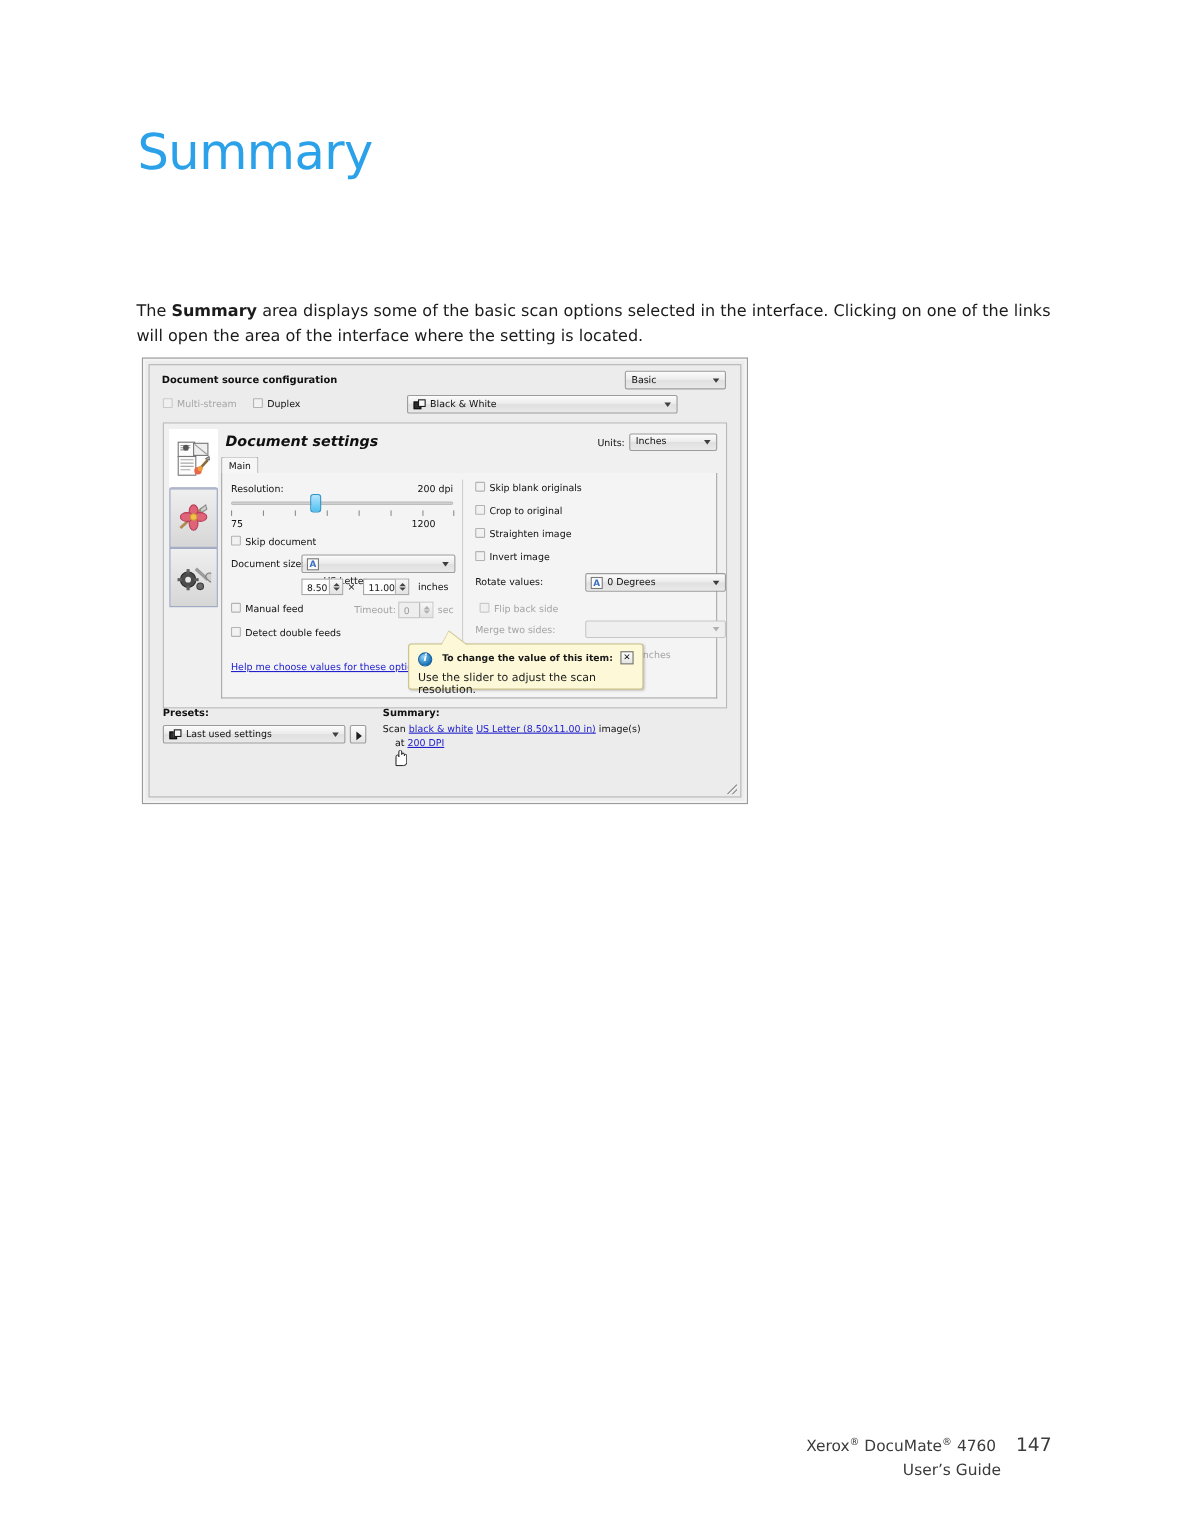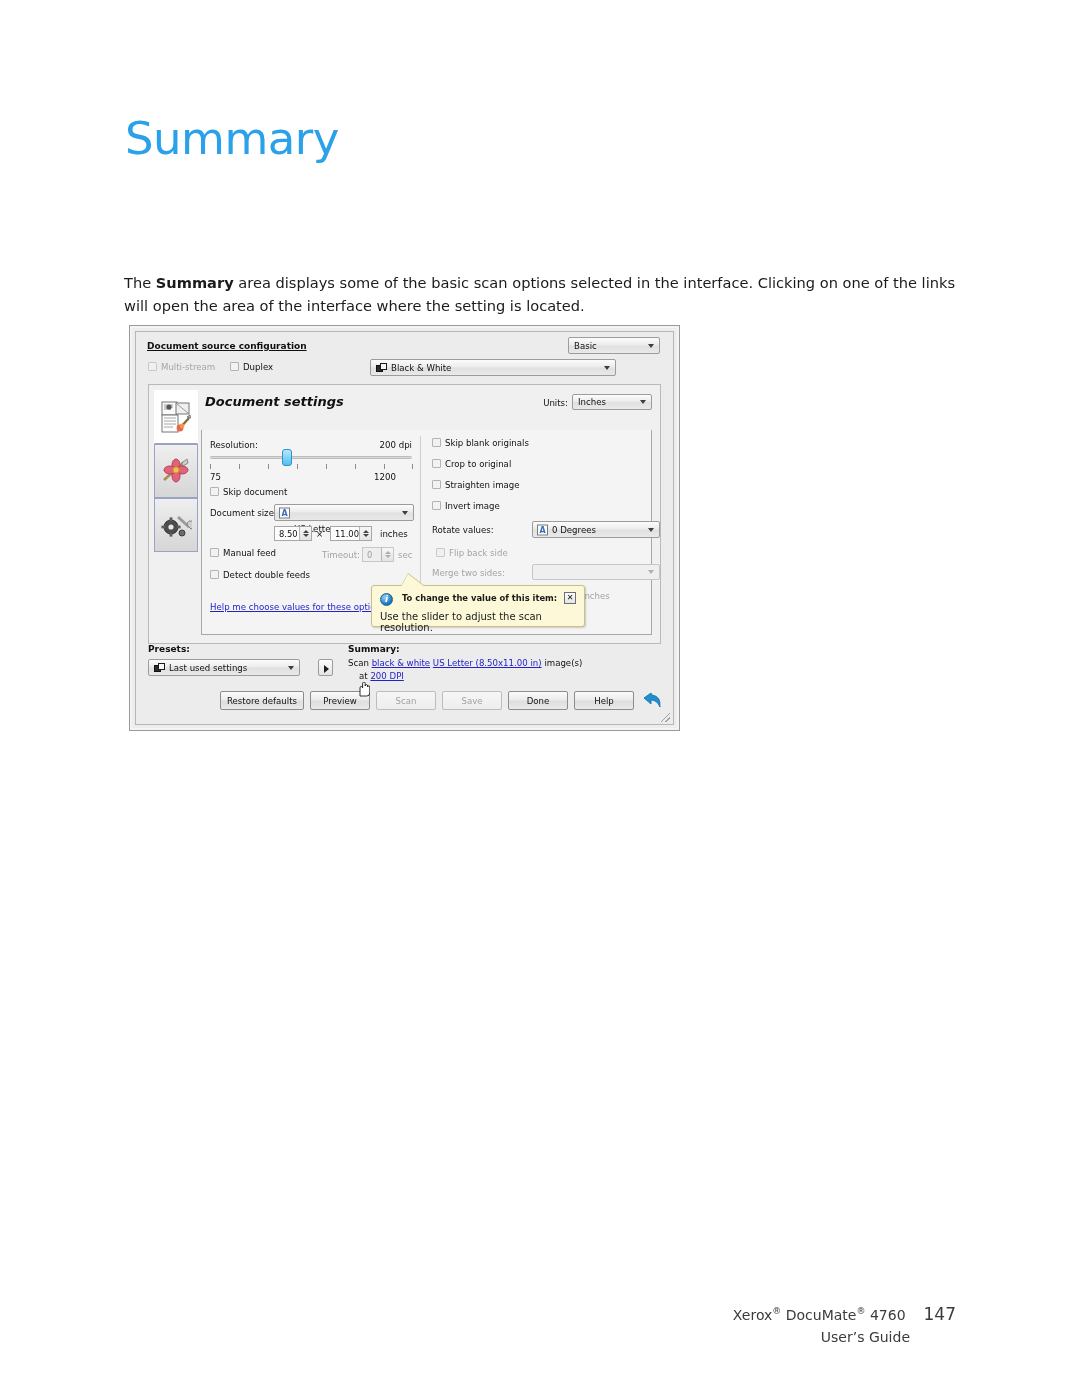--- a/index.html
+++ b/index.html
@@ -52,21 +52,21 @@
   }
   .resize-grip{
     position:absolute; right:3px; bottom:2px;
     width:9px;height:9px;
     background:
       linear-gradient(135deg, transparent 45%, #a0a0a0 45%, #a0a0a0 55%, transparent 55%),
       linear-gradient(135deg, transparent 70%, #a0a0a0 70%, #a0a0a0 80%, transparent 80%);
   }
 
   
-  .dsc-label{position:absolute; left:11px; top:9px; font-weight:bold; font-size:9px;text-decoration:underline;}
+  .dsc-label{position:absolute; left:11px; top:9px; font-weight:bold; font-size:9px;}
   .cbx{
     display:inline-block;width:9px;height:9px;vertical-align:-1px;
     border:1px solid #b3b3b3;background:#f2f2f2;border-radius:1px;box-sizing:border-box;
     margin-right:4px;
   }
   .cbx.dim{border-color:#c9c9c9;background:#f0f0f0;}
   .row-checks{position:absolute; left:12px; top:30px; font-size:8.6px;}
   .row-checks .item{display:inline-block;margin-right:12px;}
   .row-checks .disabled{color:#a6a6a6;}
 
@@ -221,21 +221,21 @@
   }
   .tt-close{
     position:absolute;right:8px;top:6px;width:12px;height:12px;
     background:linear-gradient(#fdfdfd,#e4e4e4);border:1px solid #6e6e6e;
     box-sizing:border-box;font-size:8px;line-height:10px;text-align:center;color:#111;font-weight:bold;
   }
   .tt-body{position:absolute;left:8px;top:25px;font-size:10px;color:#1a1a1a;}
 
   
   .presets-lbl{position:absolute;left:12px;bottom:70px;font-size:9px;font-weight:bold;}
-  #combo-presets{position:absolute;left:12px;bottom:48px;width:152px;height:17px;text-align:right;}
+  #combo-presets{position:absolute;left:12px;bottom:48px;width:166px;height:17px;text-align:right;}
   #combo-presets .txt{padding-left:20px;}
   #preset-next{
     position:absolute;left:182px;bottom:48px;width:15px;height:17px;
     background:linear-gradient(#fcfcfc,#e4e4e4);border:1px solid #9c9c9c;border-radius:2px;
     box-sizing:border-box;
   }
   #preset-next::after{
     content:"";position:absolute;left:5px;top:5px;
     border-top:4px solid transparent;border-bottom:4px solid transparent;border-left:5px solid #1d1d1d;
   }
@@ -340,20 +340,24 @@
       </div>
     </div>
 
     <div class="sp-title">Document settings</div>
     <div class="units-lbl">Units:</div>
     <div class="combo" id="combo-units">
       <span class="txt">Inches</span>
       <span class="arw"></span>
     </div>
 
+    <div class="tabstrip">
+      <div class="tab">Main</div>
+      <div class="tab-rest"></div>
+    </div>
 
     <div class="tab-body">
       <div class="vdiv"></div>
 
       <div class="lbl" id="res-label">Resolution:</div>
       <div class="lbl" id="res-value">200 dpi</div>
       <div class="slider-track"></div>
       <div class="slider-thumb"></div>
       <div class="ticks">
         <i style="left:0"></i>
@@ -451,31 +455,20 @@
   <div class="summary-lbl">Summary:</div>
   <div class="summary-txt">
     <span>Scan </span><a href="#">black &amp; white</a><span> </span><a href="#">US Letter (8.50x11.00 in)</a><span> image(s)</span>
     <span class="l2"><span>at </span><a href="#">200 DPI</a></span>
   </div>
 
   <svg class="cursor" viewBox="0 0 12 15">
     <path d="M2 14 L2 6 q0-1.6 1.3-1.6 T4.6 6 L4.6 1.6 q0-1.6 1.3-1.6 T7.2 1.6 L7.2 4 q0-1.4 1.2-1.4 T9.6 4 L9.6 5 q0-1.2 1.1-1.2 T11.8 5 L11.8 11 q0 3-3 3 Z" fill="#ffffff" stroke="#1b1b1b" stroke-width="0.9"></path>
   </svg>
 
-  <div class="btnrow">
-    <div class="btn wide">Restore defaults</div>
-    <div class="btn">Preview</div>
-    <div class="btn dim">Scan</div>
-    <div class="btn dim">Save</div>
-    <div class="btn">Done</div>
-    <div class="btn">Help</div>
-    <svg class="back-arrow" viewBox="0 0 20 18">
-      <path d="M9 3 Q18 4 17 15 Q14 8 8 8 L8 12 L1 6 L8 1 Z" fill="#1f8fd0" stroke="#0e6fa8" stroke-width="0.8"></path>
-    </svg>
-  </div>
 
   <div class="resize-grip"></div>
  </div>
 </div>
 
 <div class="footer">
   <div class="pgrow">
     <span><span>Xerox</span><sup>®</sup> <span>DocuMate</span><sup>®</sup> <span>4760</span></span>
     <span class="pgnum">147</span>
   </div>

